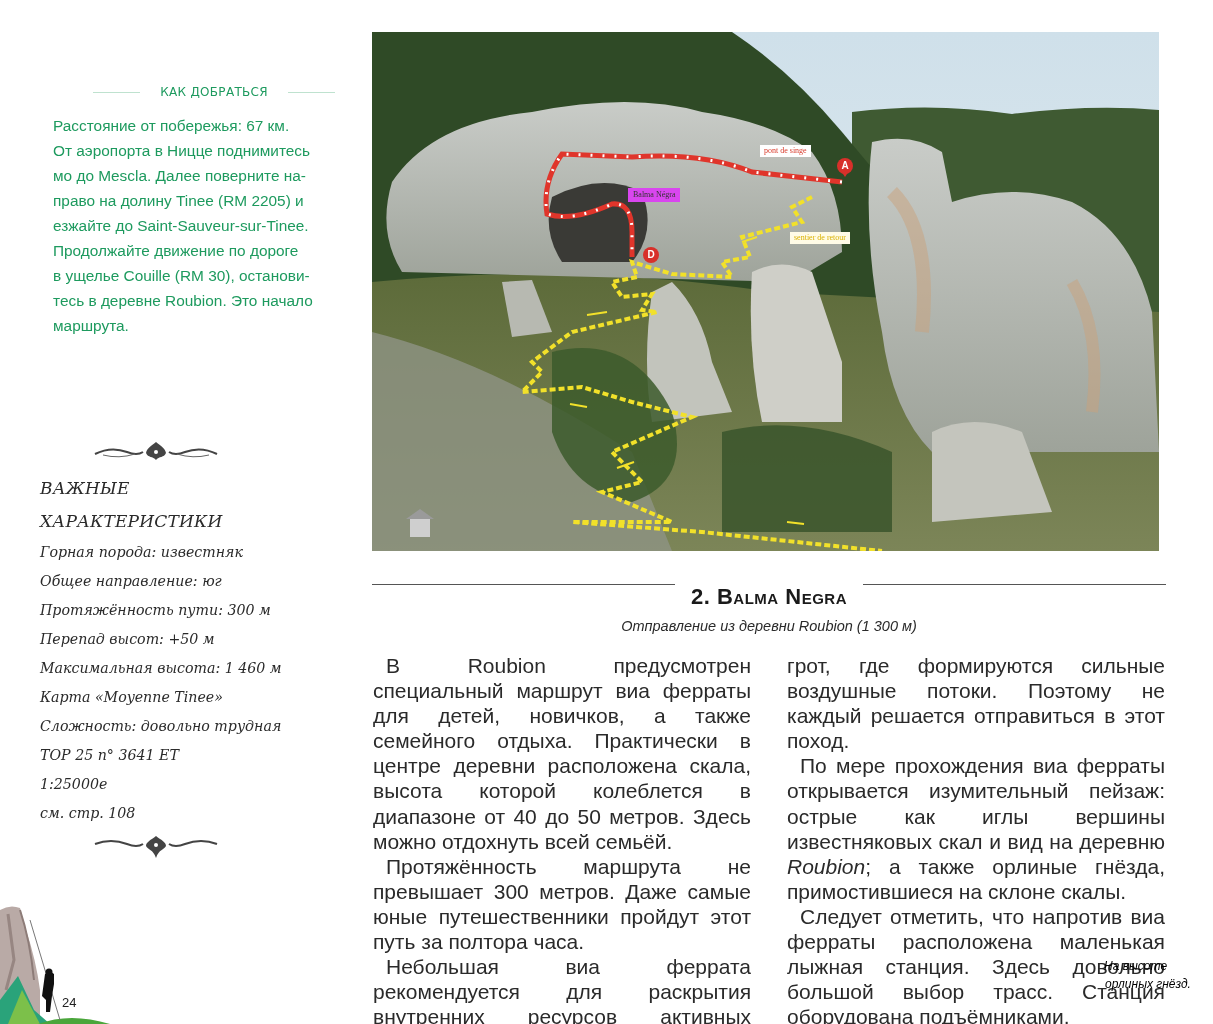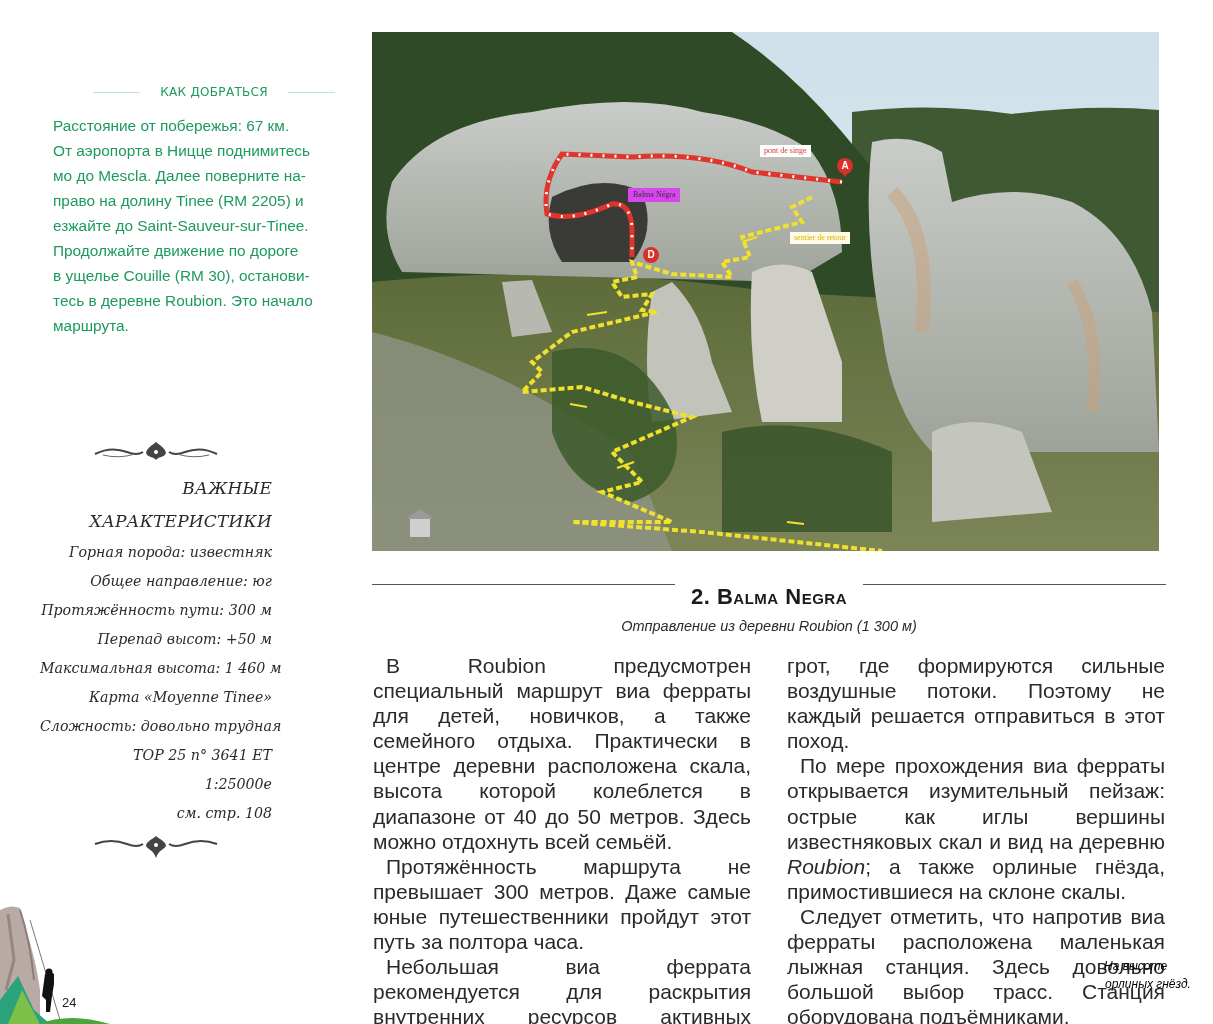--- a/index.html
+++ b/index.html
@@ -20,21 +20,21 @@
   .how-head .rule { flex:1; height:1px; background:#bfe2cf; }
   .how-head .rule.left { margin-left:40px; }
   .how-text {
     font-family:"Liberation Sans", sans-serif;
     font-size:15.4px; line-height:25px; margin:0;
   }
 
   
   .chars {
     position:absolute; left:40px; top:440px; width:232px;
-    text-align:right; color:#2a2a2a;
+    text-align:left; color:#2a2a2a;
     font-family:"DejaVu Serif", serif; font-style:italic;
   }
   .ornament { display:block; margin:0 auto; }
   .chars-title {
     font-size:17px; line-height:33px; margin-top:10px; letter-spacing:0.2px;
   }
   .chars-list { list-style:none; margin:0; padding:0; }
   .chars-list li { font-size:14.2px; line-height:29px; white-space:nowrap; }
   .ornament.bottom { margin-top:6px; }
 

